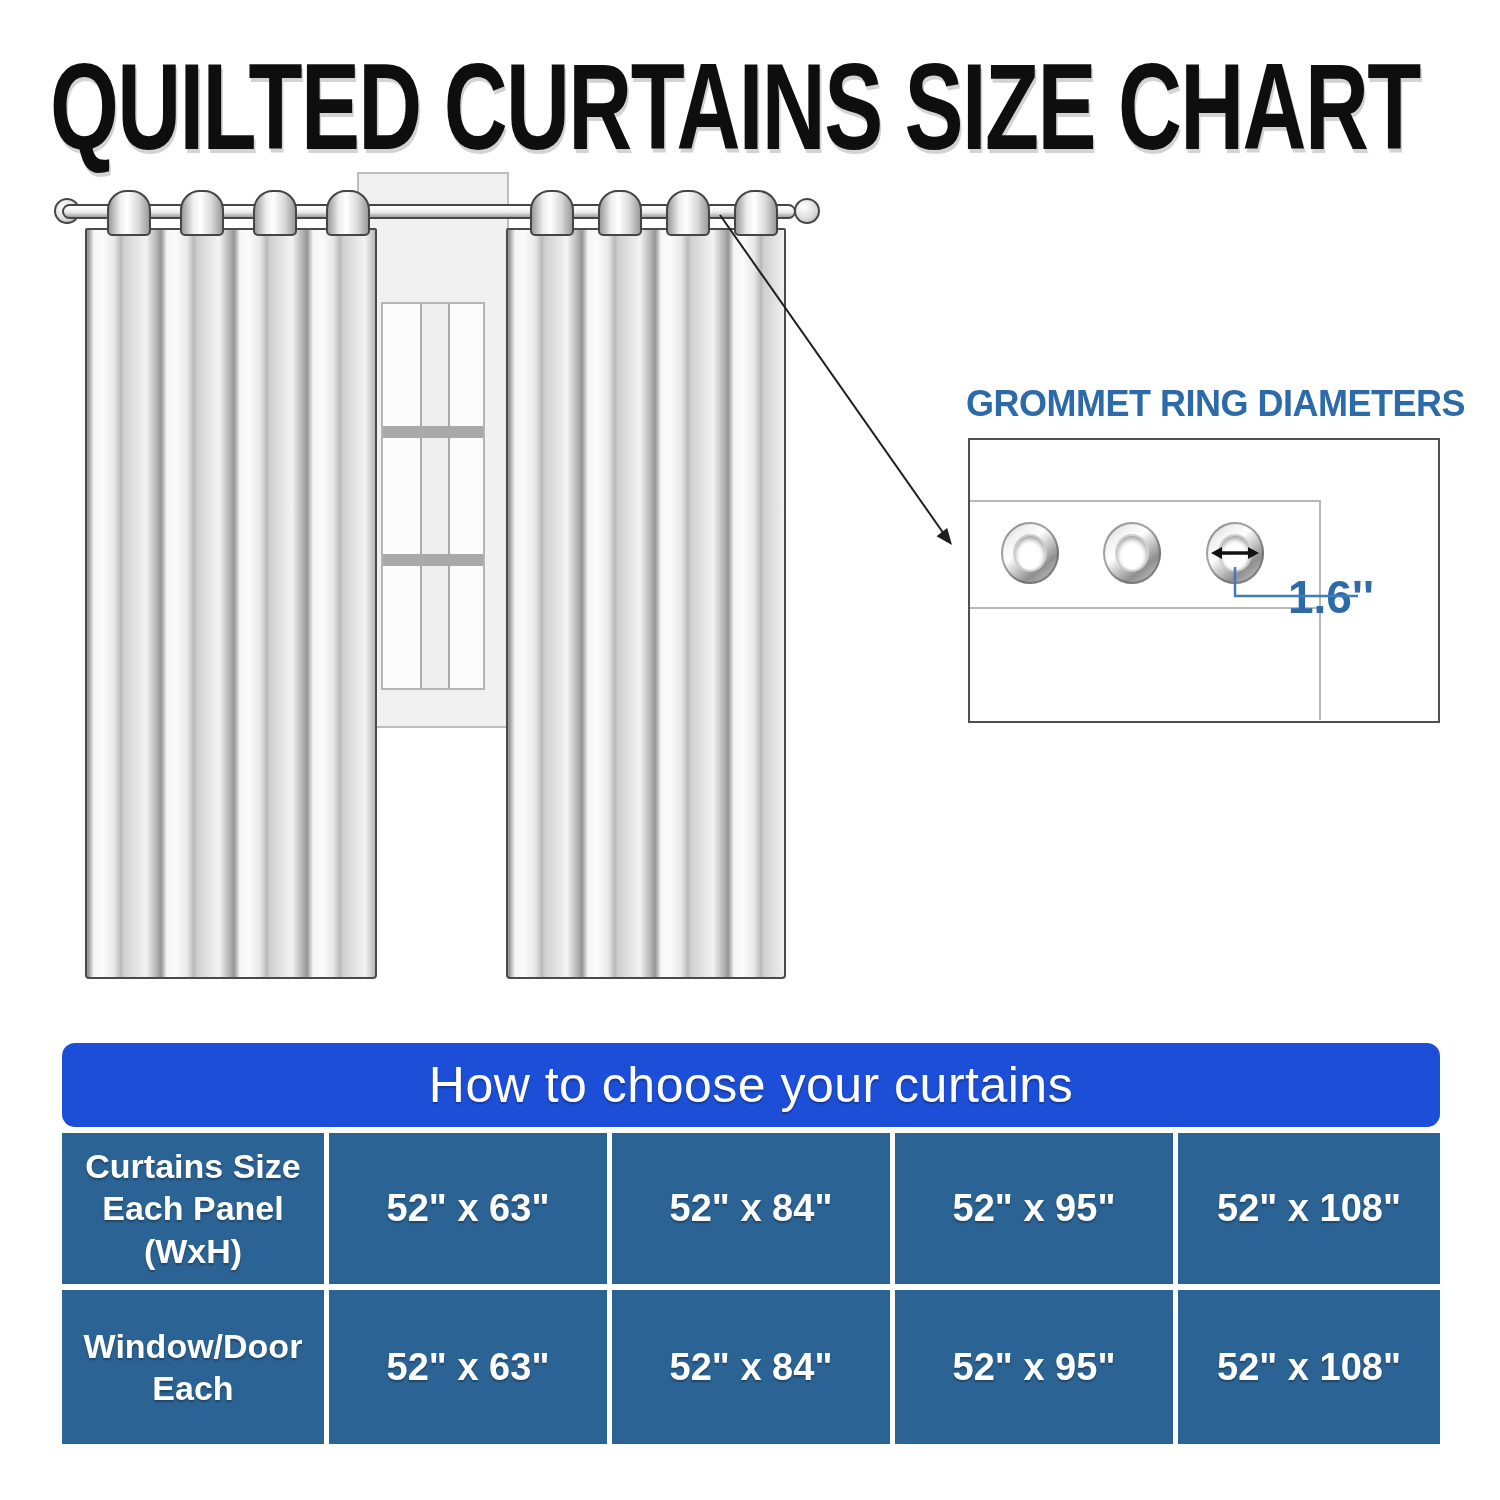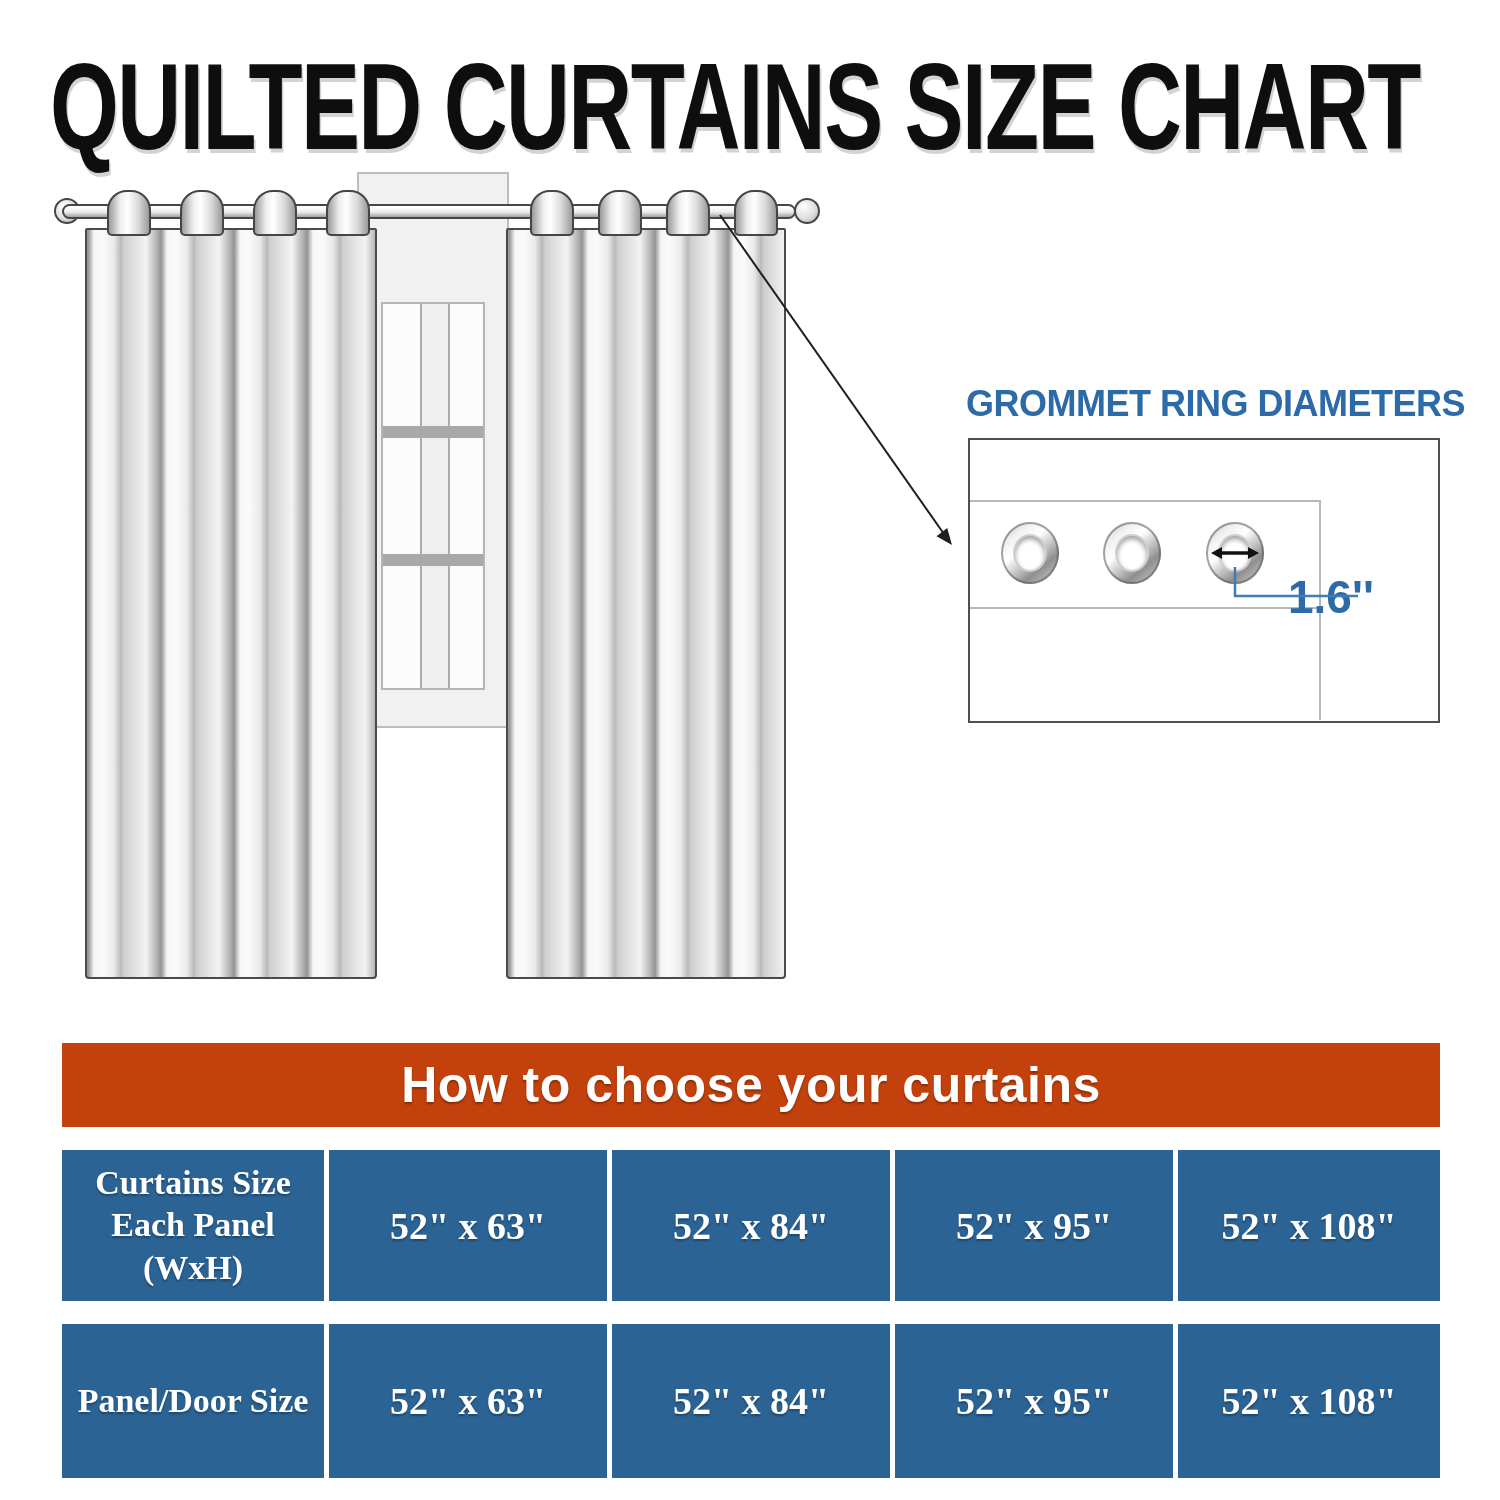--- a/index.html
+++ b/index.html
@@ -100,28 +100,29 @@
   .dim-label{
     position:absolute; left:1288px; top:570px; z-index:6;
     font-size:46px; font-weight:700; color:#2c6ba8; white-space:nowrap;
   }
 
   svg.connectors{ position:absolute; left:0; top:0; z-index:6; pointer-events:none; }
 
   
   .size-table{ position:absolute; left:62px; top:1043px; width:1378px; }
   .tbl-header{
-    width:100%; height:84px; background:#c2410c;
+    width:100%; height:84px; background:#1d4ed8;
     display:flex; align-items:center; justify-content:center;
-    color:#ffffff; font-size:50px; font-weight:700; letter-spacing:0.5px;
+    color:#ffffff; font-size:50px; font-weight:400; letter-spacing:0.5px;
     text-shadow:0 2px 2px rgba(0,0,0,.30);
+    border-radius:13px;
   }
   .tbl-row{
     display:grid; grid-template-columns:262px 278px 278px 278px 262px;
-    column-gap:5px; margin-top:23px;font-family:Liberation Serif, serif;
+    column-gap:5px; margin-top:6px;
   }
   .tbl-row .cell{
     background:#2b6394; color:#ffffff; display:flex; align-items:center; justify-content:center;
     text-align:center; text-shadow:0 2px 2px rgba(0,0,0,.30);
   }
   .row1 .cell{ height:151px; } .row2 .cell{ height:154px; }
   .cell.lab{ font-size:34px; font-weight:700; line-height:1.25; padding:0 14px; }
   .cell.val{ font-size:38px; font-weight:700; }
 </style>
 </head>
@@ -194,21 +195,21 @@
 
     <div class="tbl-row row1">
       <div class="cell lab">Curtains Size Each Panel (WxH)</div>
       <div class="cell val">52" x 63"</div>
       <div class="cell val">52" x 84"</div>
       <div class="cell val">52" x 95"</div>
       <div class="cell val">52" x 108"</div>
     </div>
 
     <div class="tbl-row row2">
-      <div class="cell lab">Panel/Door Size</div>
+      <div class="cell lab">Window/Door Each</div>
       <div class="cell val">52" x 63"</div>
       <div class="cell val">52" x 84"</div>
       <div class="cell val">52" x 95"</div>
       <div class="cell val">52" x 108"</div>
     </div>
   </div>
 
 </div>
 
 </body></html>

